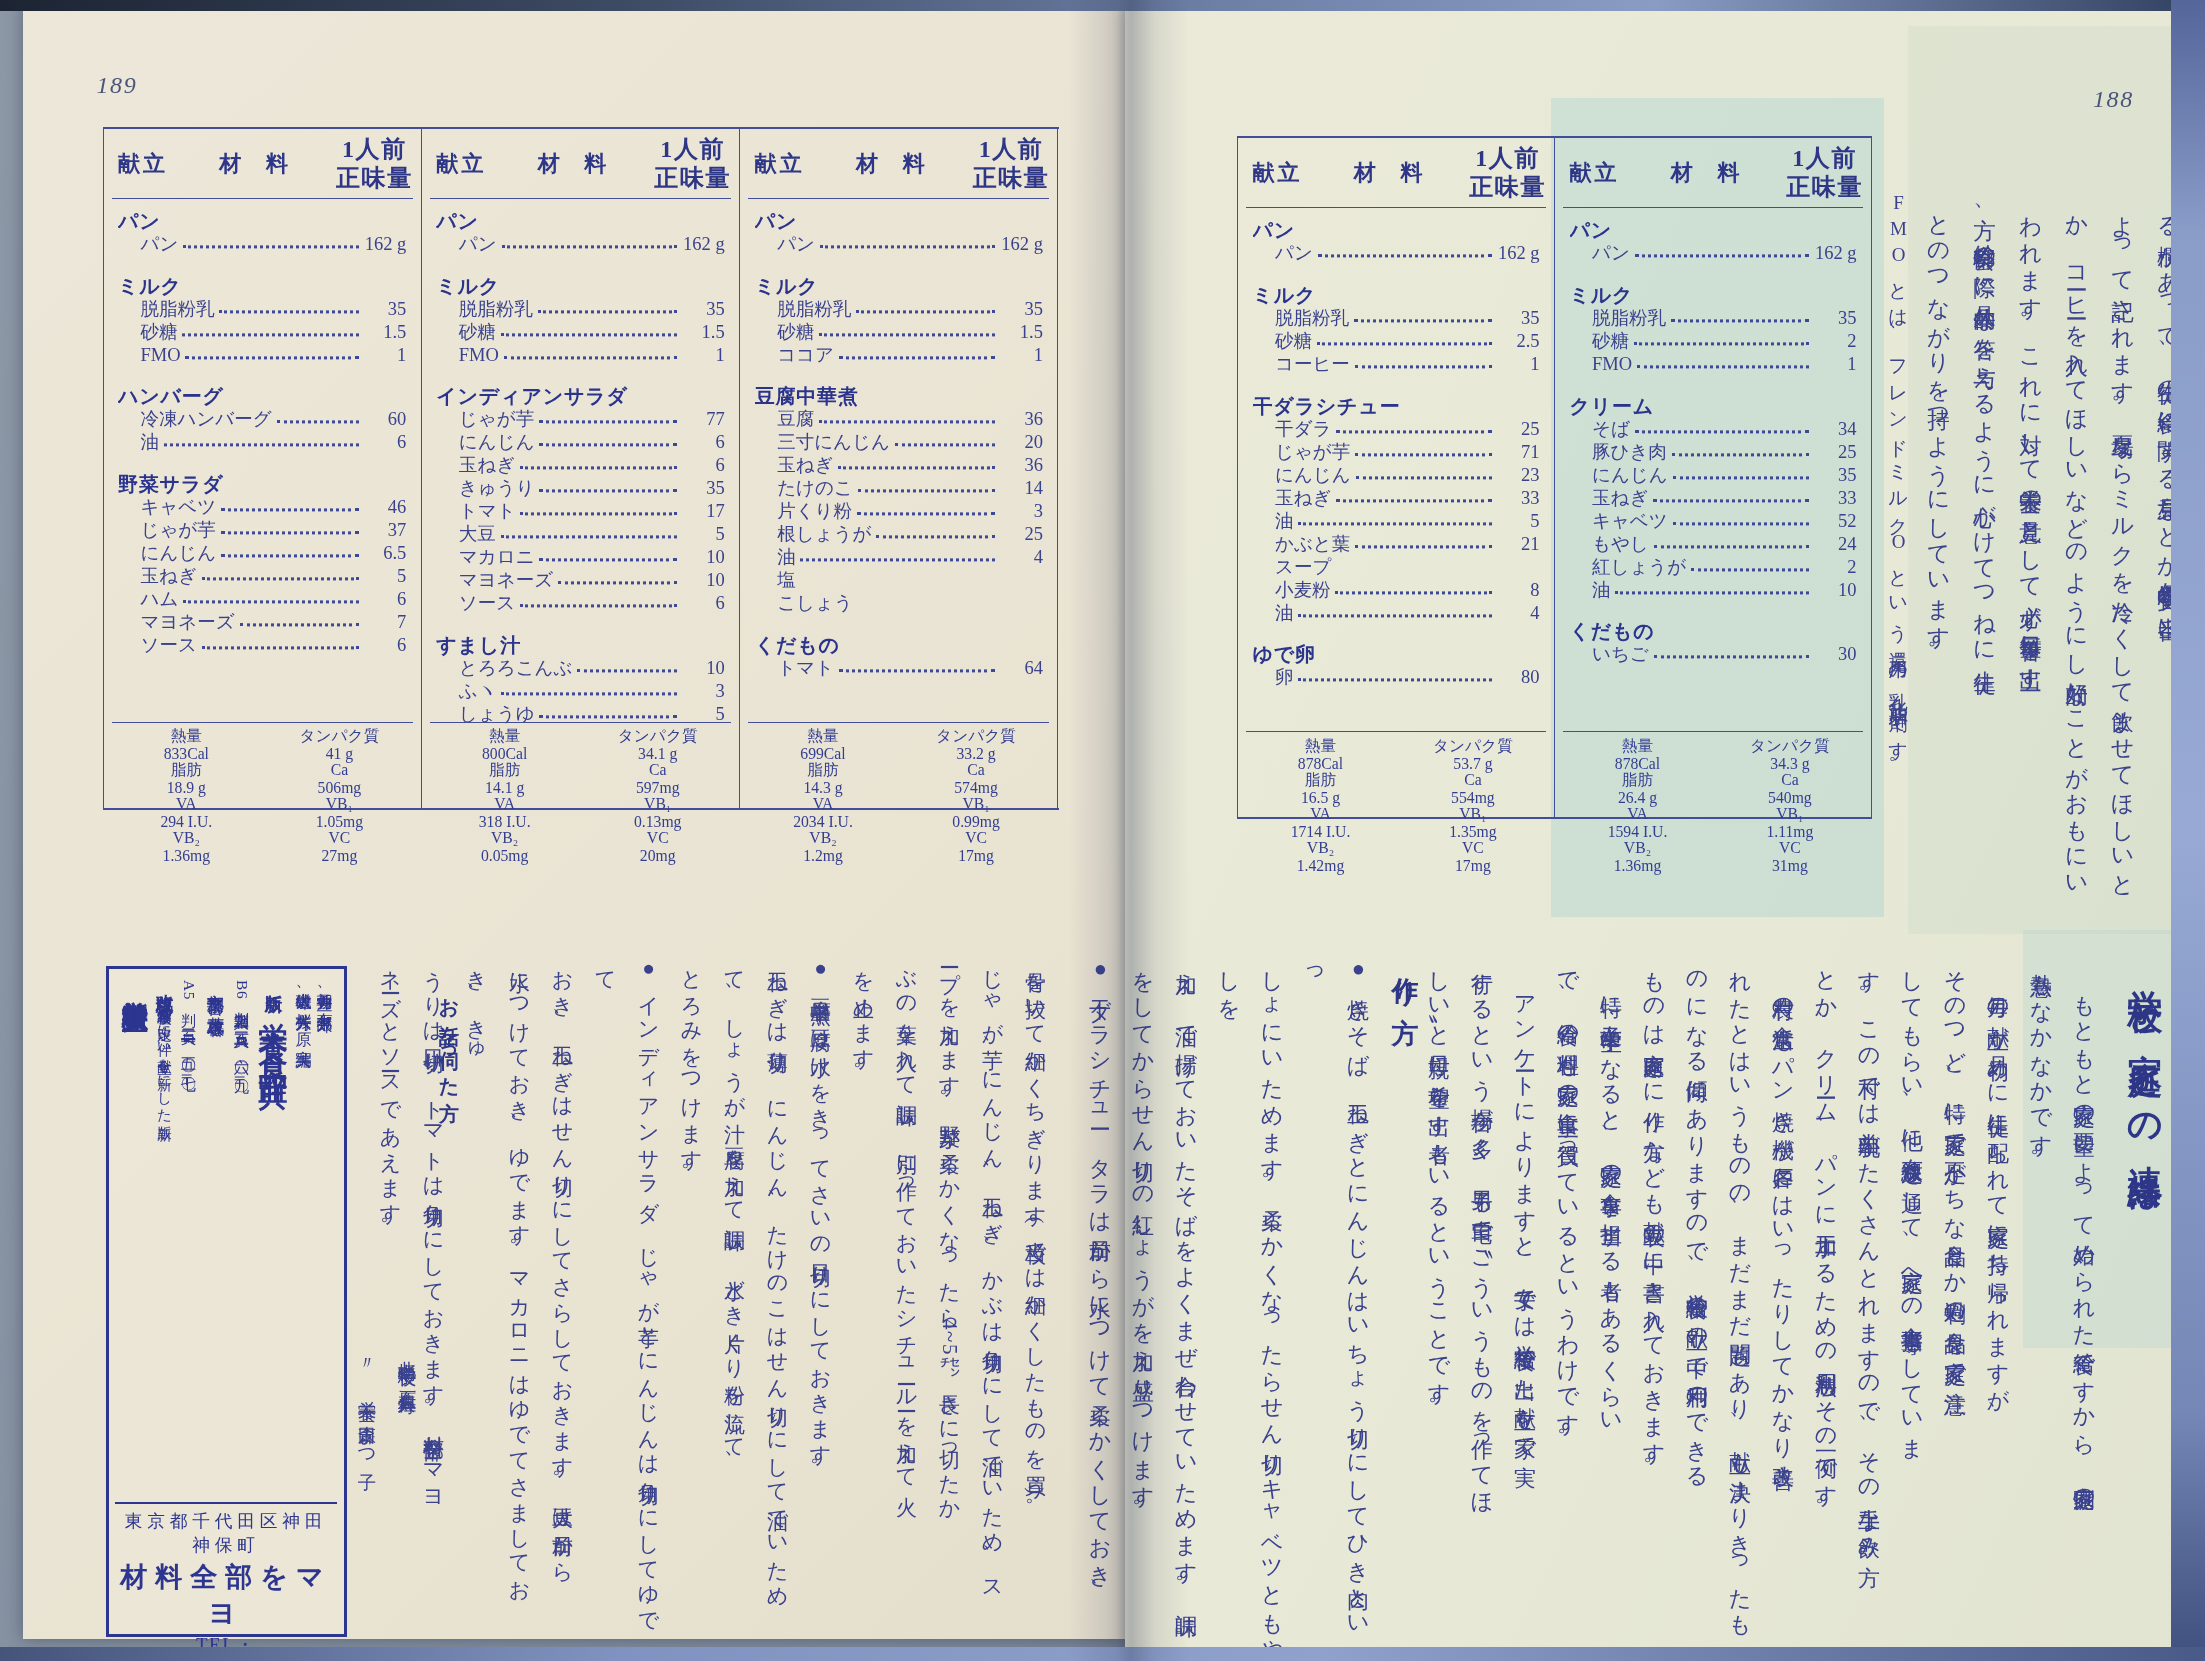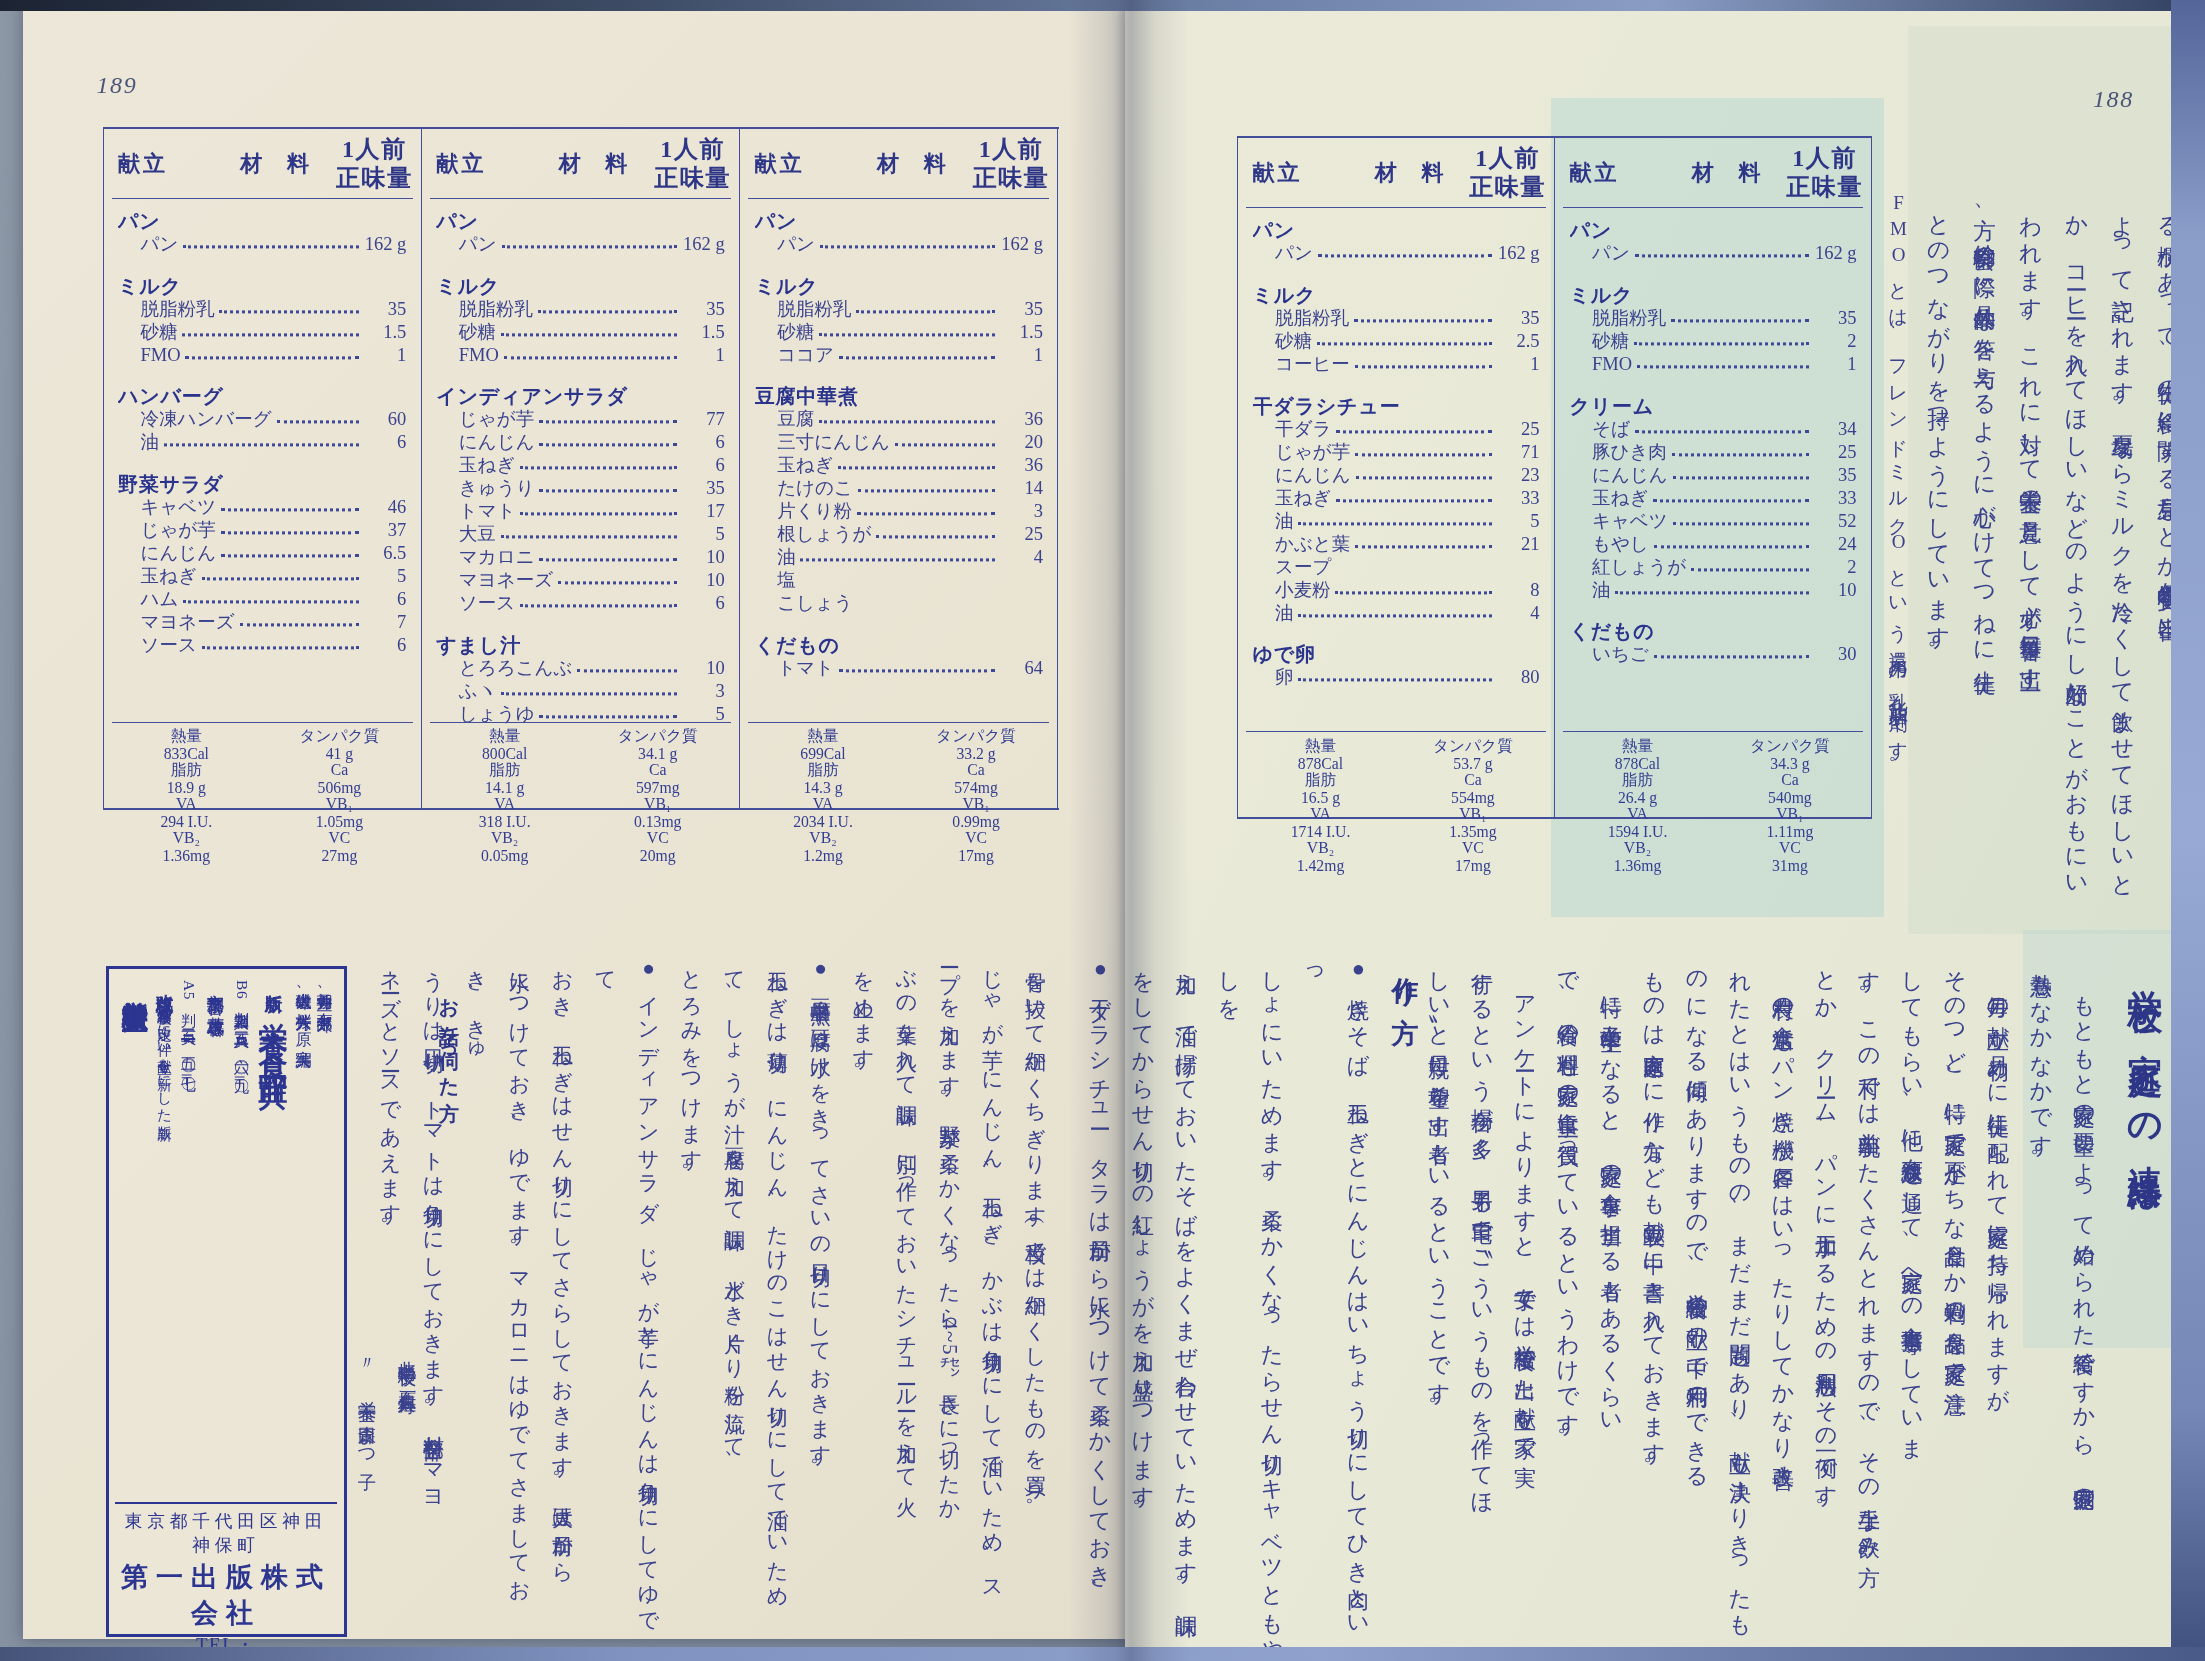--- a/index.html
+++ b/index.html
@@ -20,21 +20,21 @@
   .page-right{left:1125px;top:6.4px;width:1047px;height:1649px;background:linear-gradient(115deg,#ebead9,#e7e8d6 60%,#e2e4d2);}
   .tint{position:absolute;pointer-events:none;}
   .pagenum{position:absolute;font-style:italic;font-size:24px;color:#4a5578;letter-spacing:1.6px;}
   
   .tables-block{position:absolute;display:flex;border-top:2.4px solid #434e9b;border-bottom:2.4px solid #434e9b;}
   .menu-table{flex:1;position:relative;border-left:1.6px solid #434e9b;padding:0;}
   .menu-table:last-child{border-right:1.6px solid #434e9b;}
   .mt-header{display:flex;align-items:center;height:69px;margin:0 8px;border-bottom:1.6px solid #434e9b;
     font-weight:bold;font-size:22px;color:#2e3687;}
   .mt-h-menu{margin-left:6.4px;letter-spacing:3.2px;}
-  .mt-h-material{margin-left:72px;letter-spacing:9.6px;text-align:right;}
+  .mt-h-material{margin-left:51px;letter-spacing:9.6px;text-align:right;}
   .mt-h-serving{margin-left:auto;text-align:center;font-size:24px;line-height:1.2;letter-spacing:1.6px;}
   .mt-body{position:absolute;top:80px;bottom:84px;left:14.5px;right:14.5px;overflow:hidden;}
   .mt-section{margin-bottom:17.7px;}
   .mt-section-title{font-weight:bold;font-size:20px;line-height:24px;color:#2b348c;letter-spacing:0.8px;}
   .mt-item{display:flex;align-items:center;line-height:23px;font-size:18.5px;padding-left:22.5px;}
   .mt-item-name{white-space:nowrap;}
   .dots{flex:1;margin:0 4.8px;height:0;border-bottom:3.2px dotted #3d4897;transform:translateY(2.4px);}
   .mt-item.novalue .dots{visibility:hidden;}
   .mt-item-value{min-width:43px;text-align:right;white-space:nowrap;}
   .mt-nutrition{position:absolute;bottom:0;left:0;right:0;height:74px;margin:0 8px;border-top:1.6px solid #434e9b;
@@ -562,21 +562,21 @@
         <div class="vline ad-author">文部事務官　茂木専枝著</div>
         <div class="vline ad-spec">A5判　二三二頁　¥五〇〇　〒七〇</div>
         <div class="vline ad-note">
           <span class="ad-edition2">改稿版</span>
           <span class="ad-notetext">学校給食基準の改定に伴い全献立を新にした新版</span>
         </div>
         <div class="vline ad-title2">新学校給食献立要覧</div>
       </div>
       <div class="ad-publisher">
         <div class="ad-addr">東京都千代田区神田神保町</div>
-        <div class="ad-pub">第一出版株式会社</div>
+        <div class="ad-pub">材料全部をマヨ</div>
         <div class="ad-tel">TEL・4576~7,4910,7516</div>
 
       </div>
     </div>
   </div>
 
   <div class="page page-right">
     <div class="tint" style="left:426px;top:92px;width:333px;height:819px;background:rgba(140,200,205,.28);"></div>
     <div class="tint" style="left:783px;top:20px;width:265px;height:908px;background:rgba(160,195,175,.14);"></div>
     <div class="tint" style="left:898px;top:924px;width:149px;height:418px;background:rgba(145,200,205,.20);"></div>

